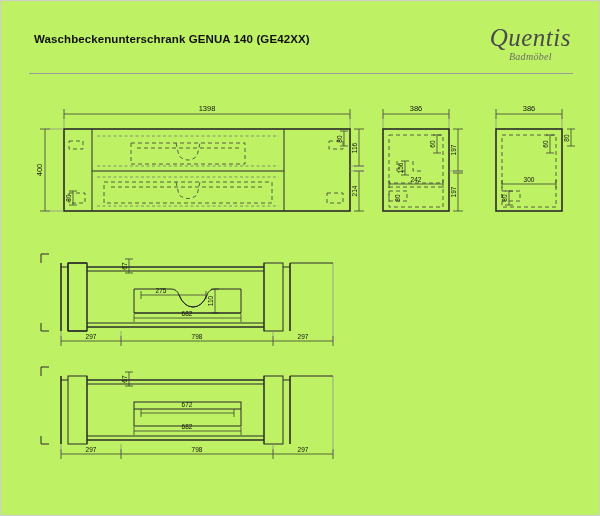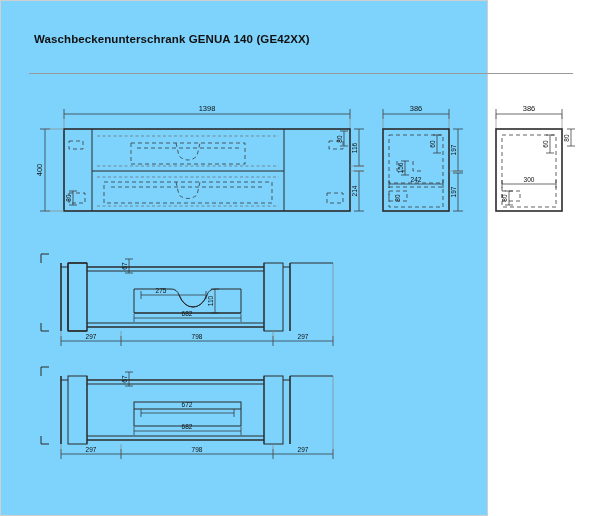--- a/index.html
+++ b/index.html
@@ -3,21 +3,21 @@
 <meta charset="utf-8">
 <style>
   html,body{margin:0;padding:0;}
   body{
     width:600px;height:516px;
     background:#ffffff;
     font-family:"Liberation Sans", sans-serif;
     color:#1a1a1a;
     overflow:hidden;
   }
-  .page{position:relative;width:488px;height:516px;box-sizing:border-box;border:1px solid #cfcfcf;background:#7dd3fc;}
+  .page{position:relative;width:600px;height:516px;box-sizing:border-box;border:1px solid #cfcfcf;background:#bef264;}
   .title{
     position:absolute;left:33px;top:32px;
     font-size:11.5px;font-weight:bold;letter-spacing:.1px;color:#111;
     white-space:nowrap;
   }
   .brand{
     position:absolute;right:28px;top:24px;text-align:center;
   }
   .brand .b1{font-family:"Liberation Serif", serif;font-size:25px;font-style:italic;color:#4a4a4a;letter-spacing:.5px;line-height:1;}
   .brand .b2{font-family:"Liberation Serif", serif;font-size:10px;font-style:italic;color:#6a6a6a;letter-spacing:.3px;margin-top:1px;}
@@ -33,20 +33,24 @@
   .t6{font-size:6.5px;}
   .t7{font-size:7.5px;}
 </style>
 </head>
 <body>
 
 <div class="page">
 
   <div class="title">Waschbeckenunterschrank GENUA 140 (GE42XX)</div>
 
+  <div class="brand">
+    <div class="b1">Quentis</div>
+    <div class="b2">Badmöbel</div>
+  </div>
 
   <div class="hrule"></div>
 
   <svg class="draw">
 
     <line class="dim" x1="63" y1="113" x2="349" y2="113"></line>
     <line class="dim" x1="63" y1="108" x2="63" y2="118"></line>
     <line class="dim" x1="349" y1="108" x2="349" y2="118"></line>
     <line class="ln-l" x1="63" y1="113" x2="63" y2="128"></line>
     <line class="ln-l" x1="349" y1="113" x2="349" y2="128"></line>

